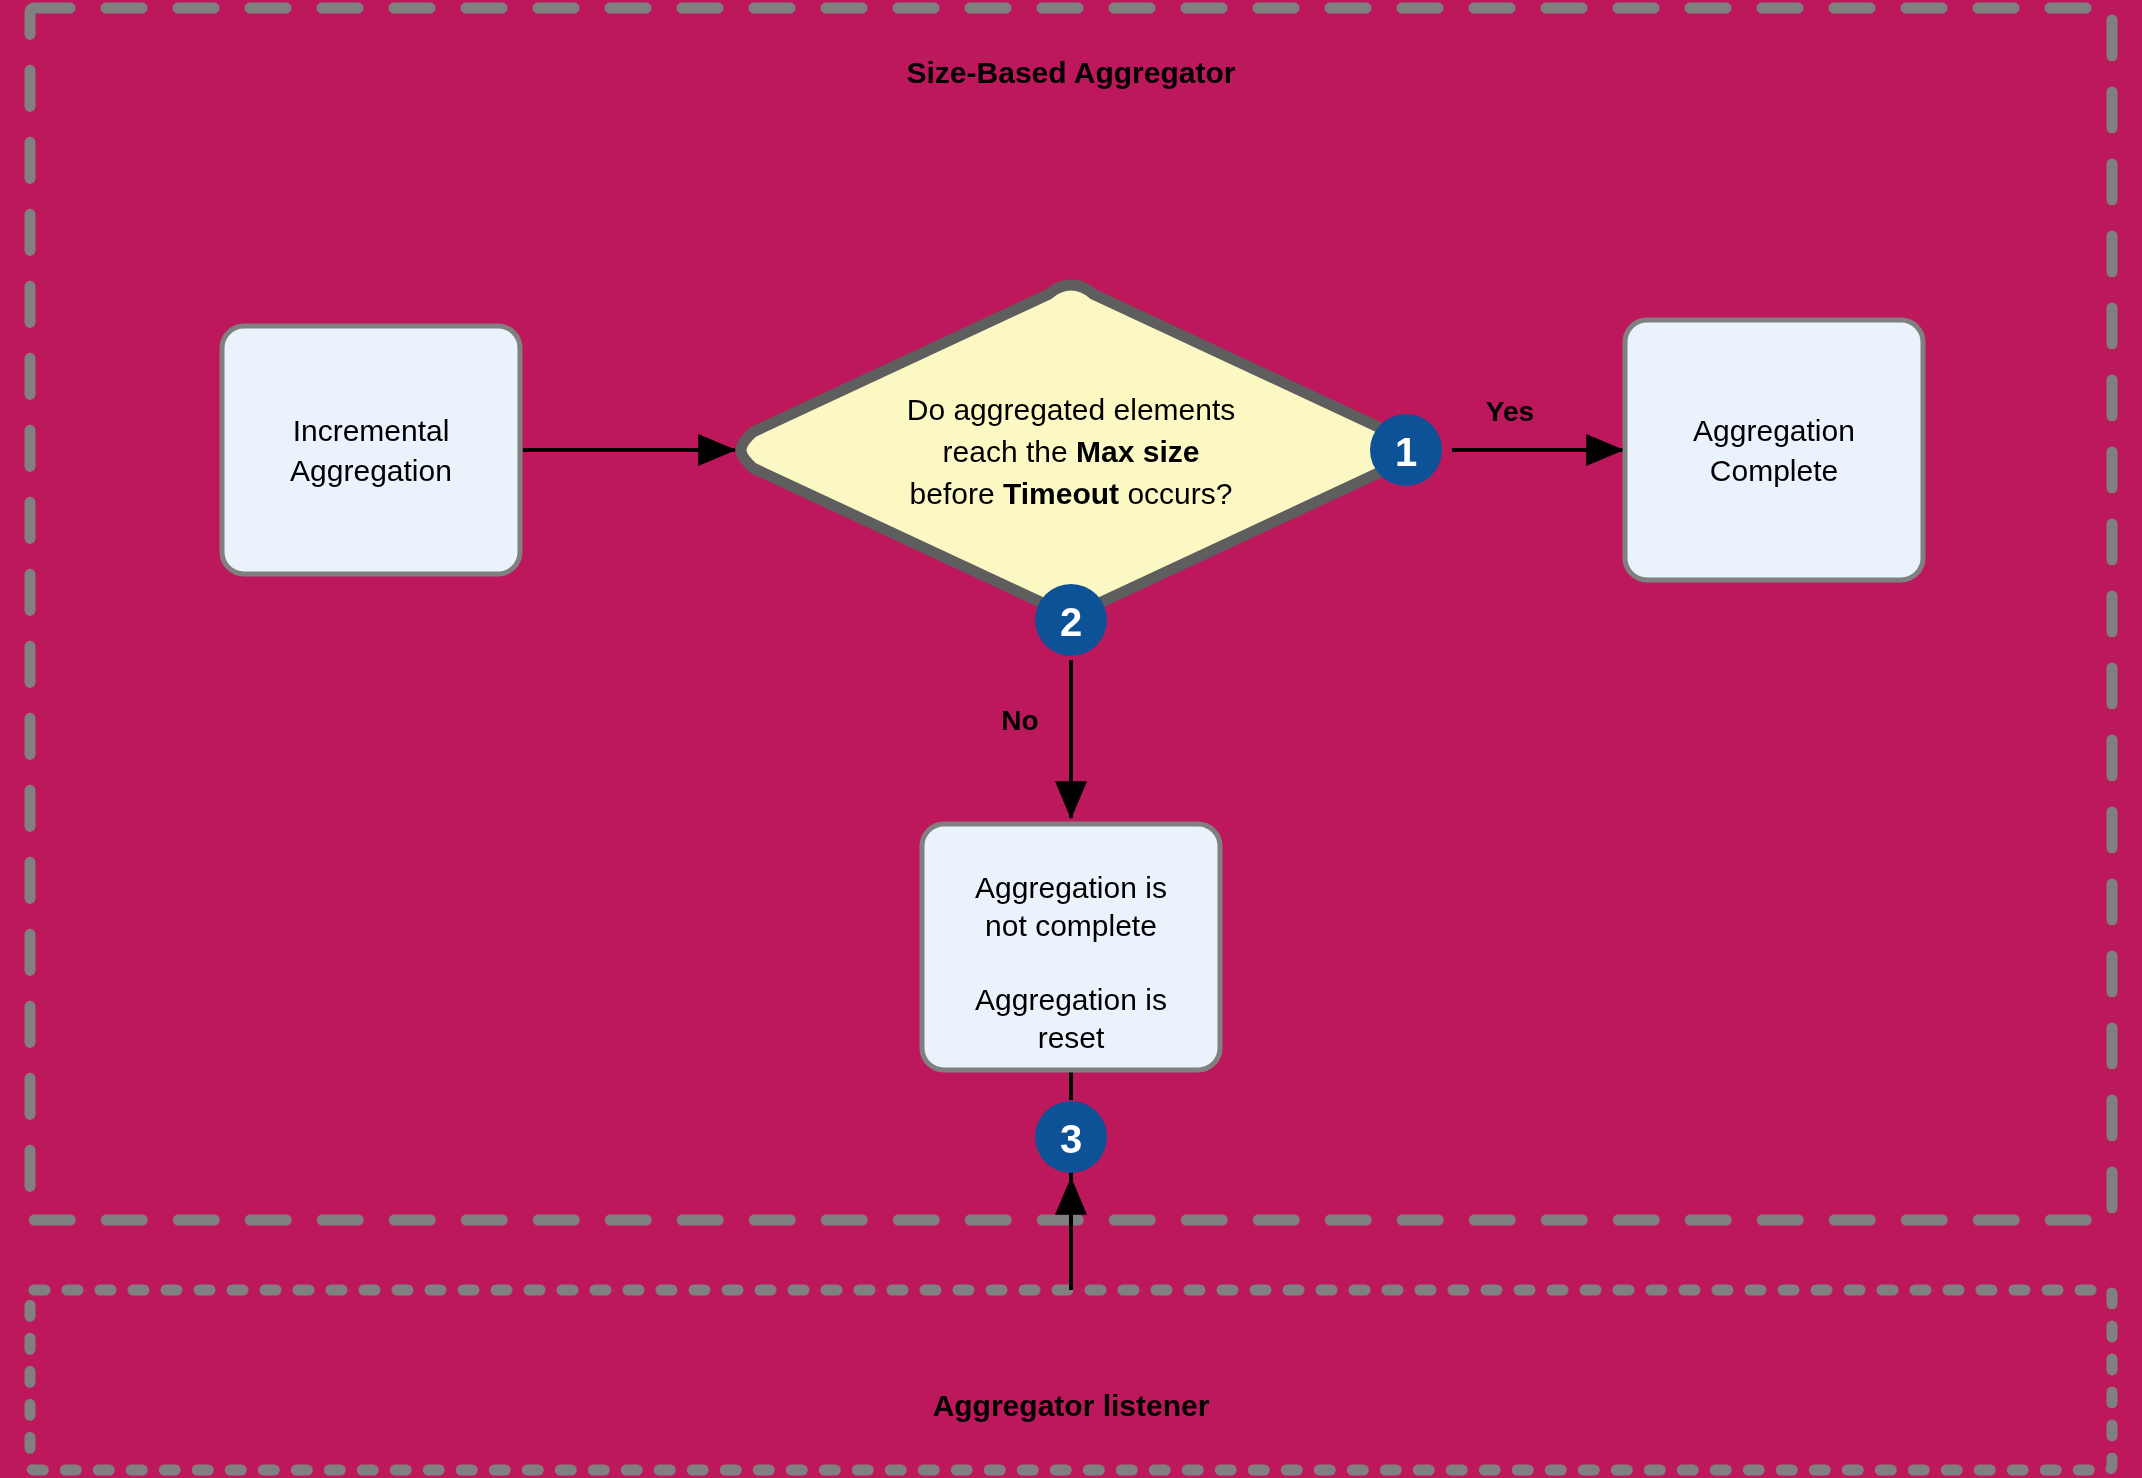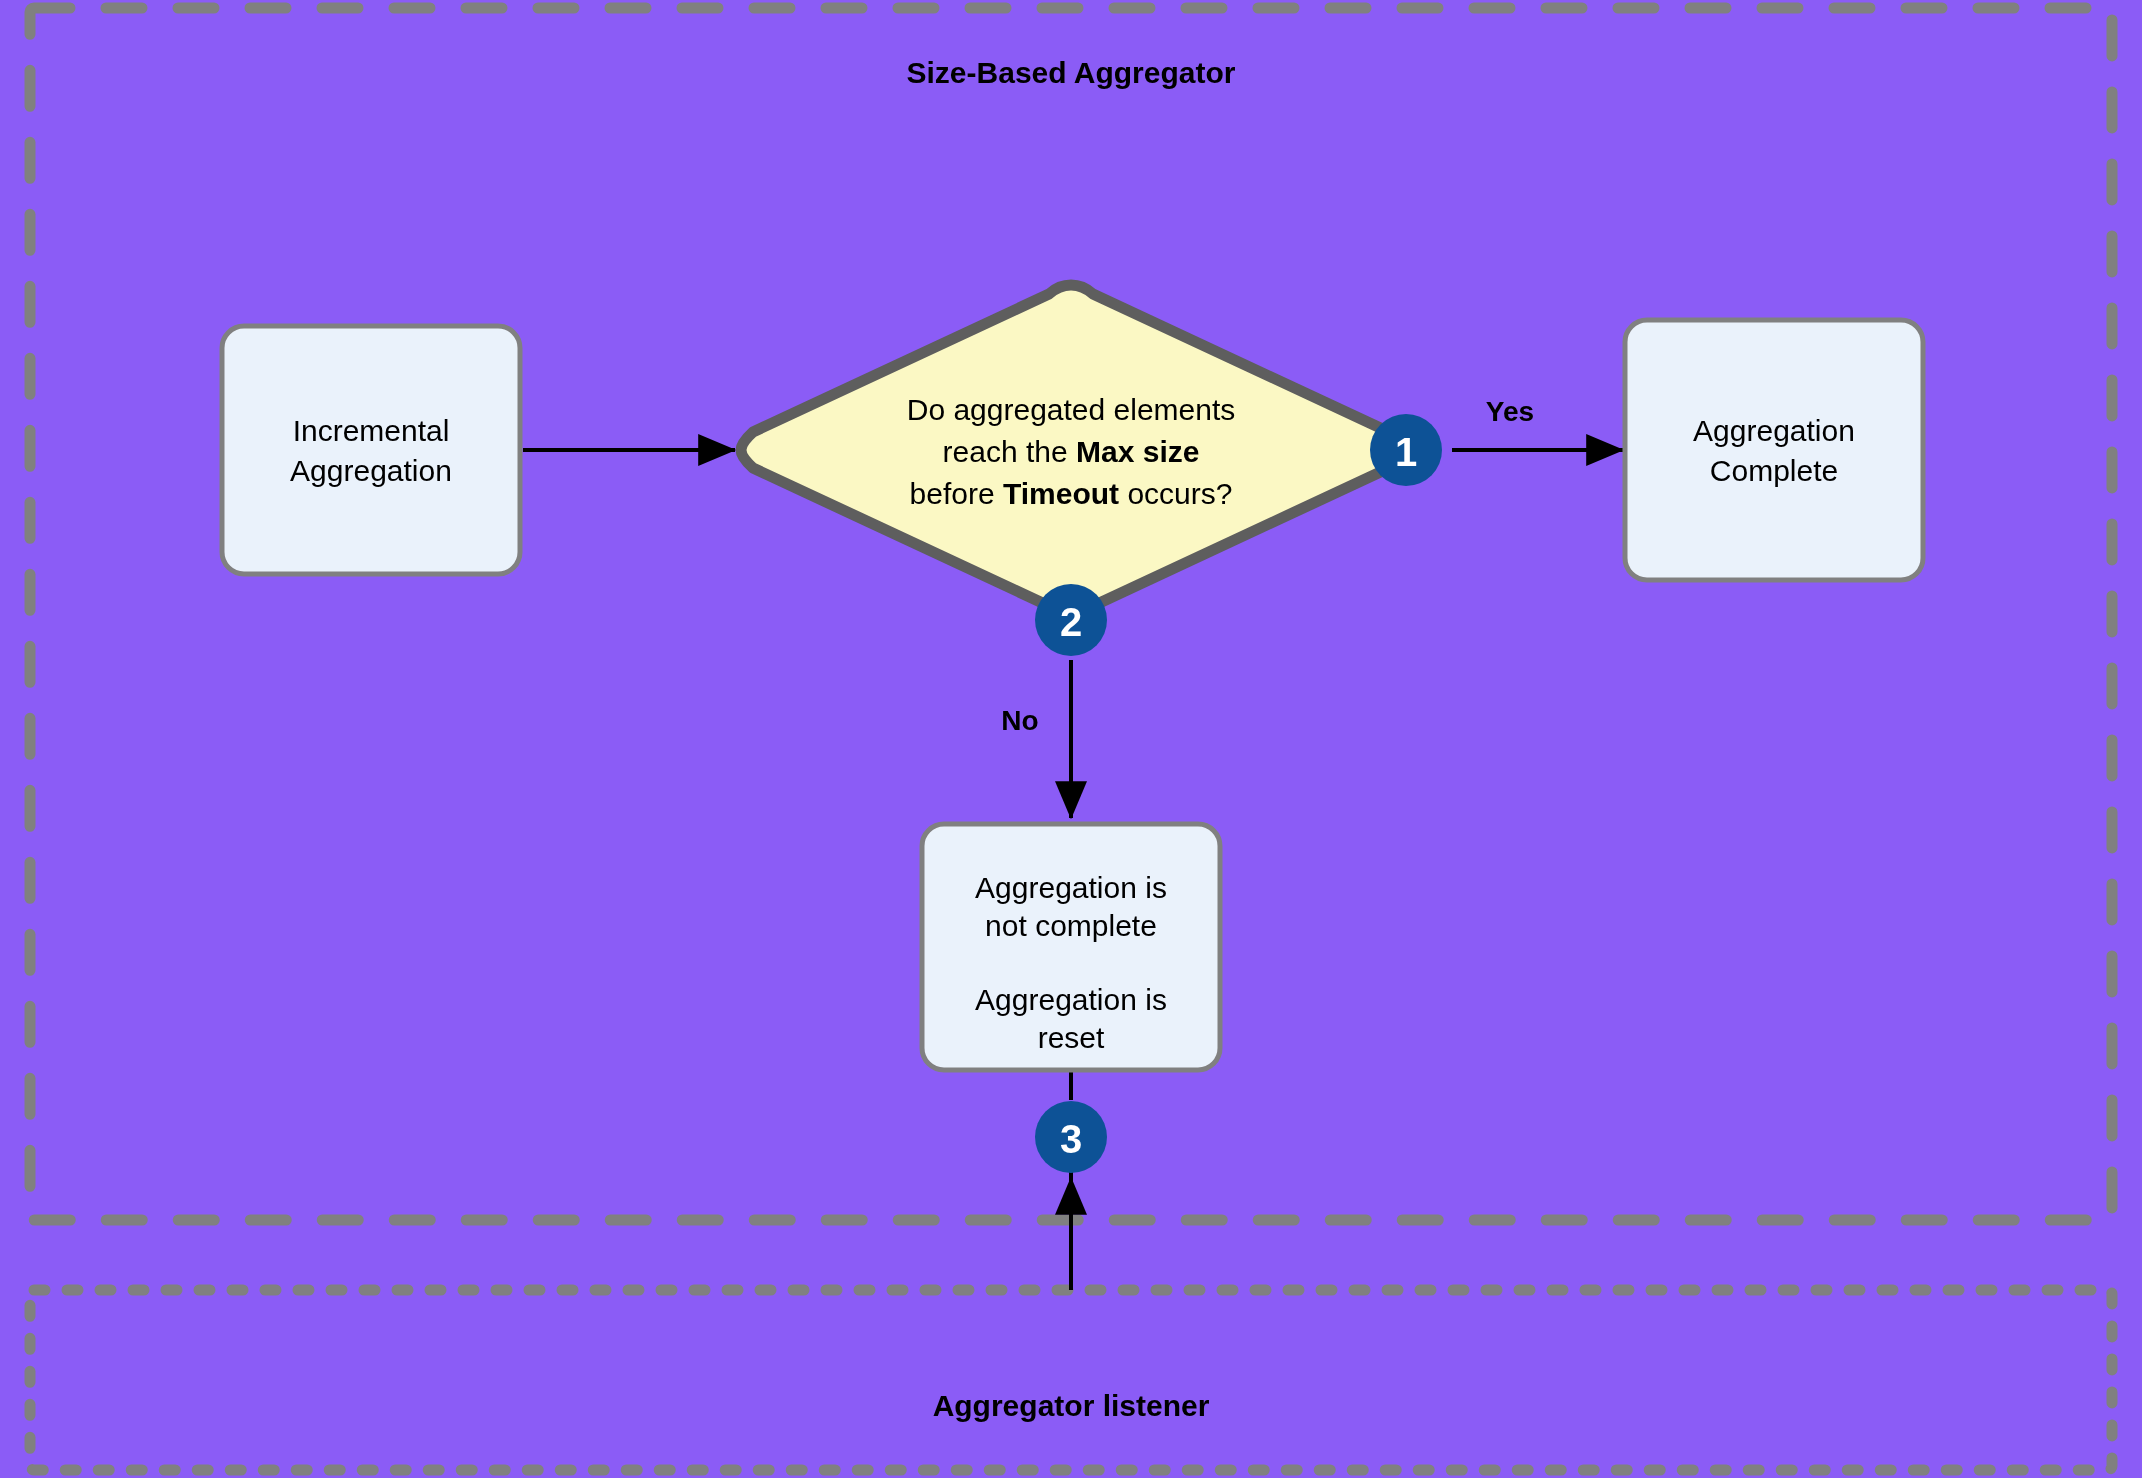--- a/index.html
+++ b/index.html
@@ -10,21 +10,21 @@
   body {
     width: 2142px;
     height: 1478px;
     font-family: "Liberation Sans", sans-serif;
     overflow: hidden;
   }
   #stage {
     position: relative;
     width: 2142px;
     height: 1478px;
-    background: #8b5cf6;
+    background: #be185d;
   }
   svg.diagram {
     position: absolute;
     top: 0;
     left: 0;
     width: 2142px;
     height: 1478px;
   }
   .node-label {
     font-family: "Liberation Sans", sans-serif;

